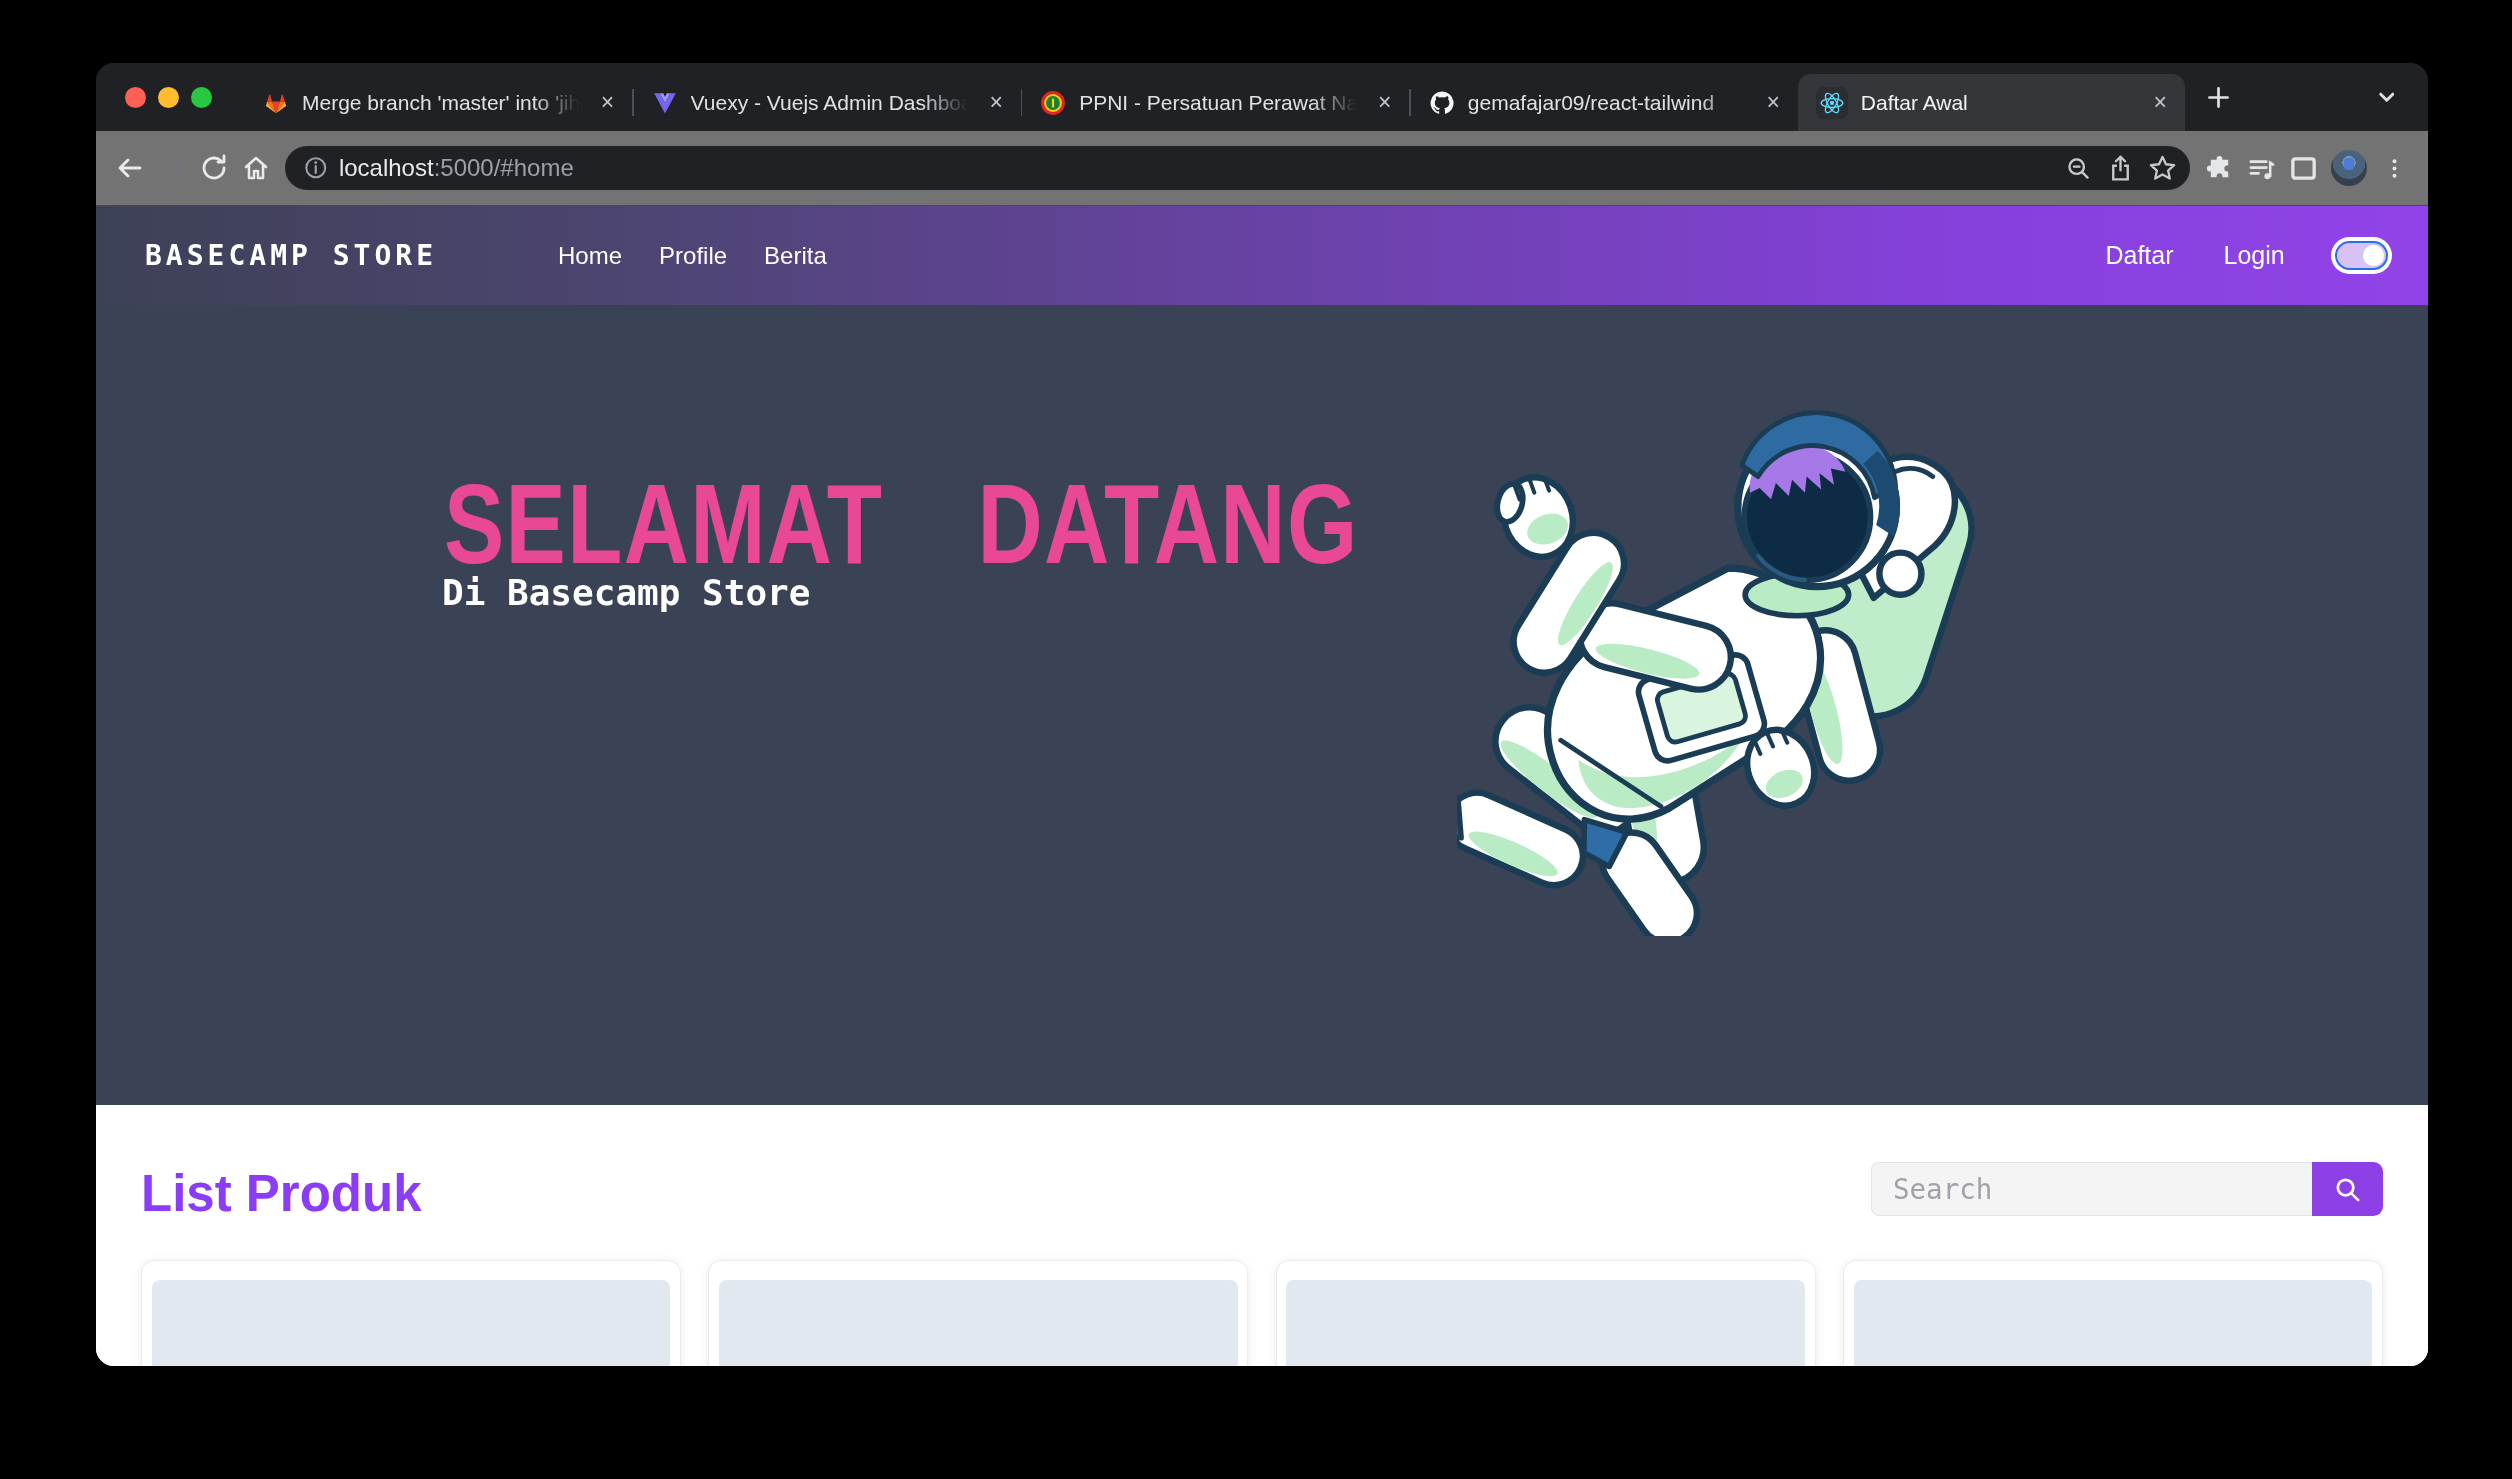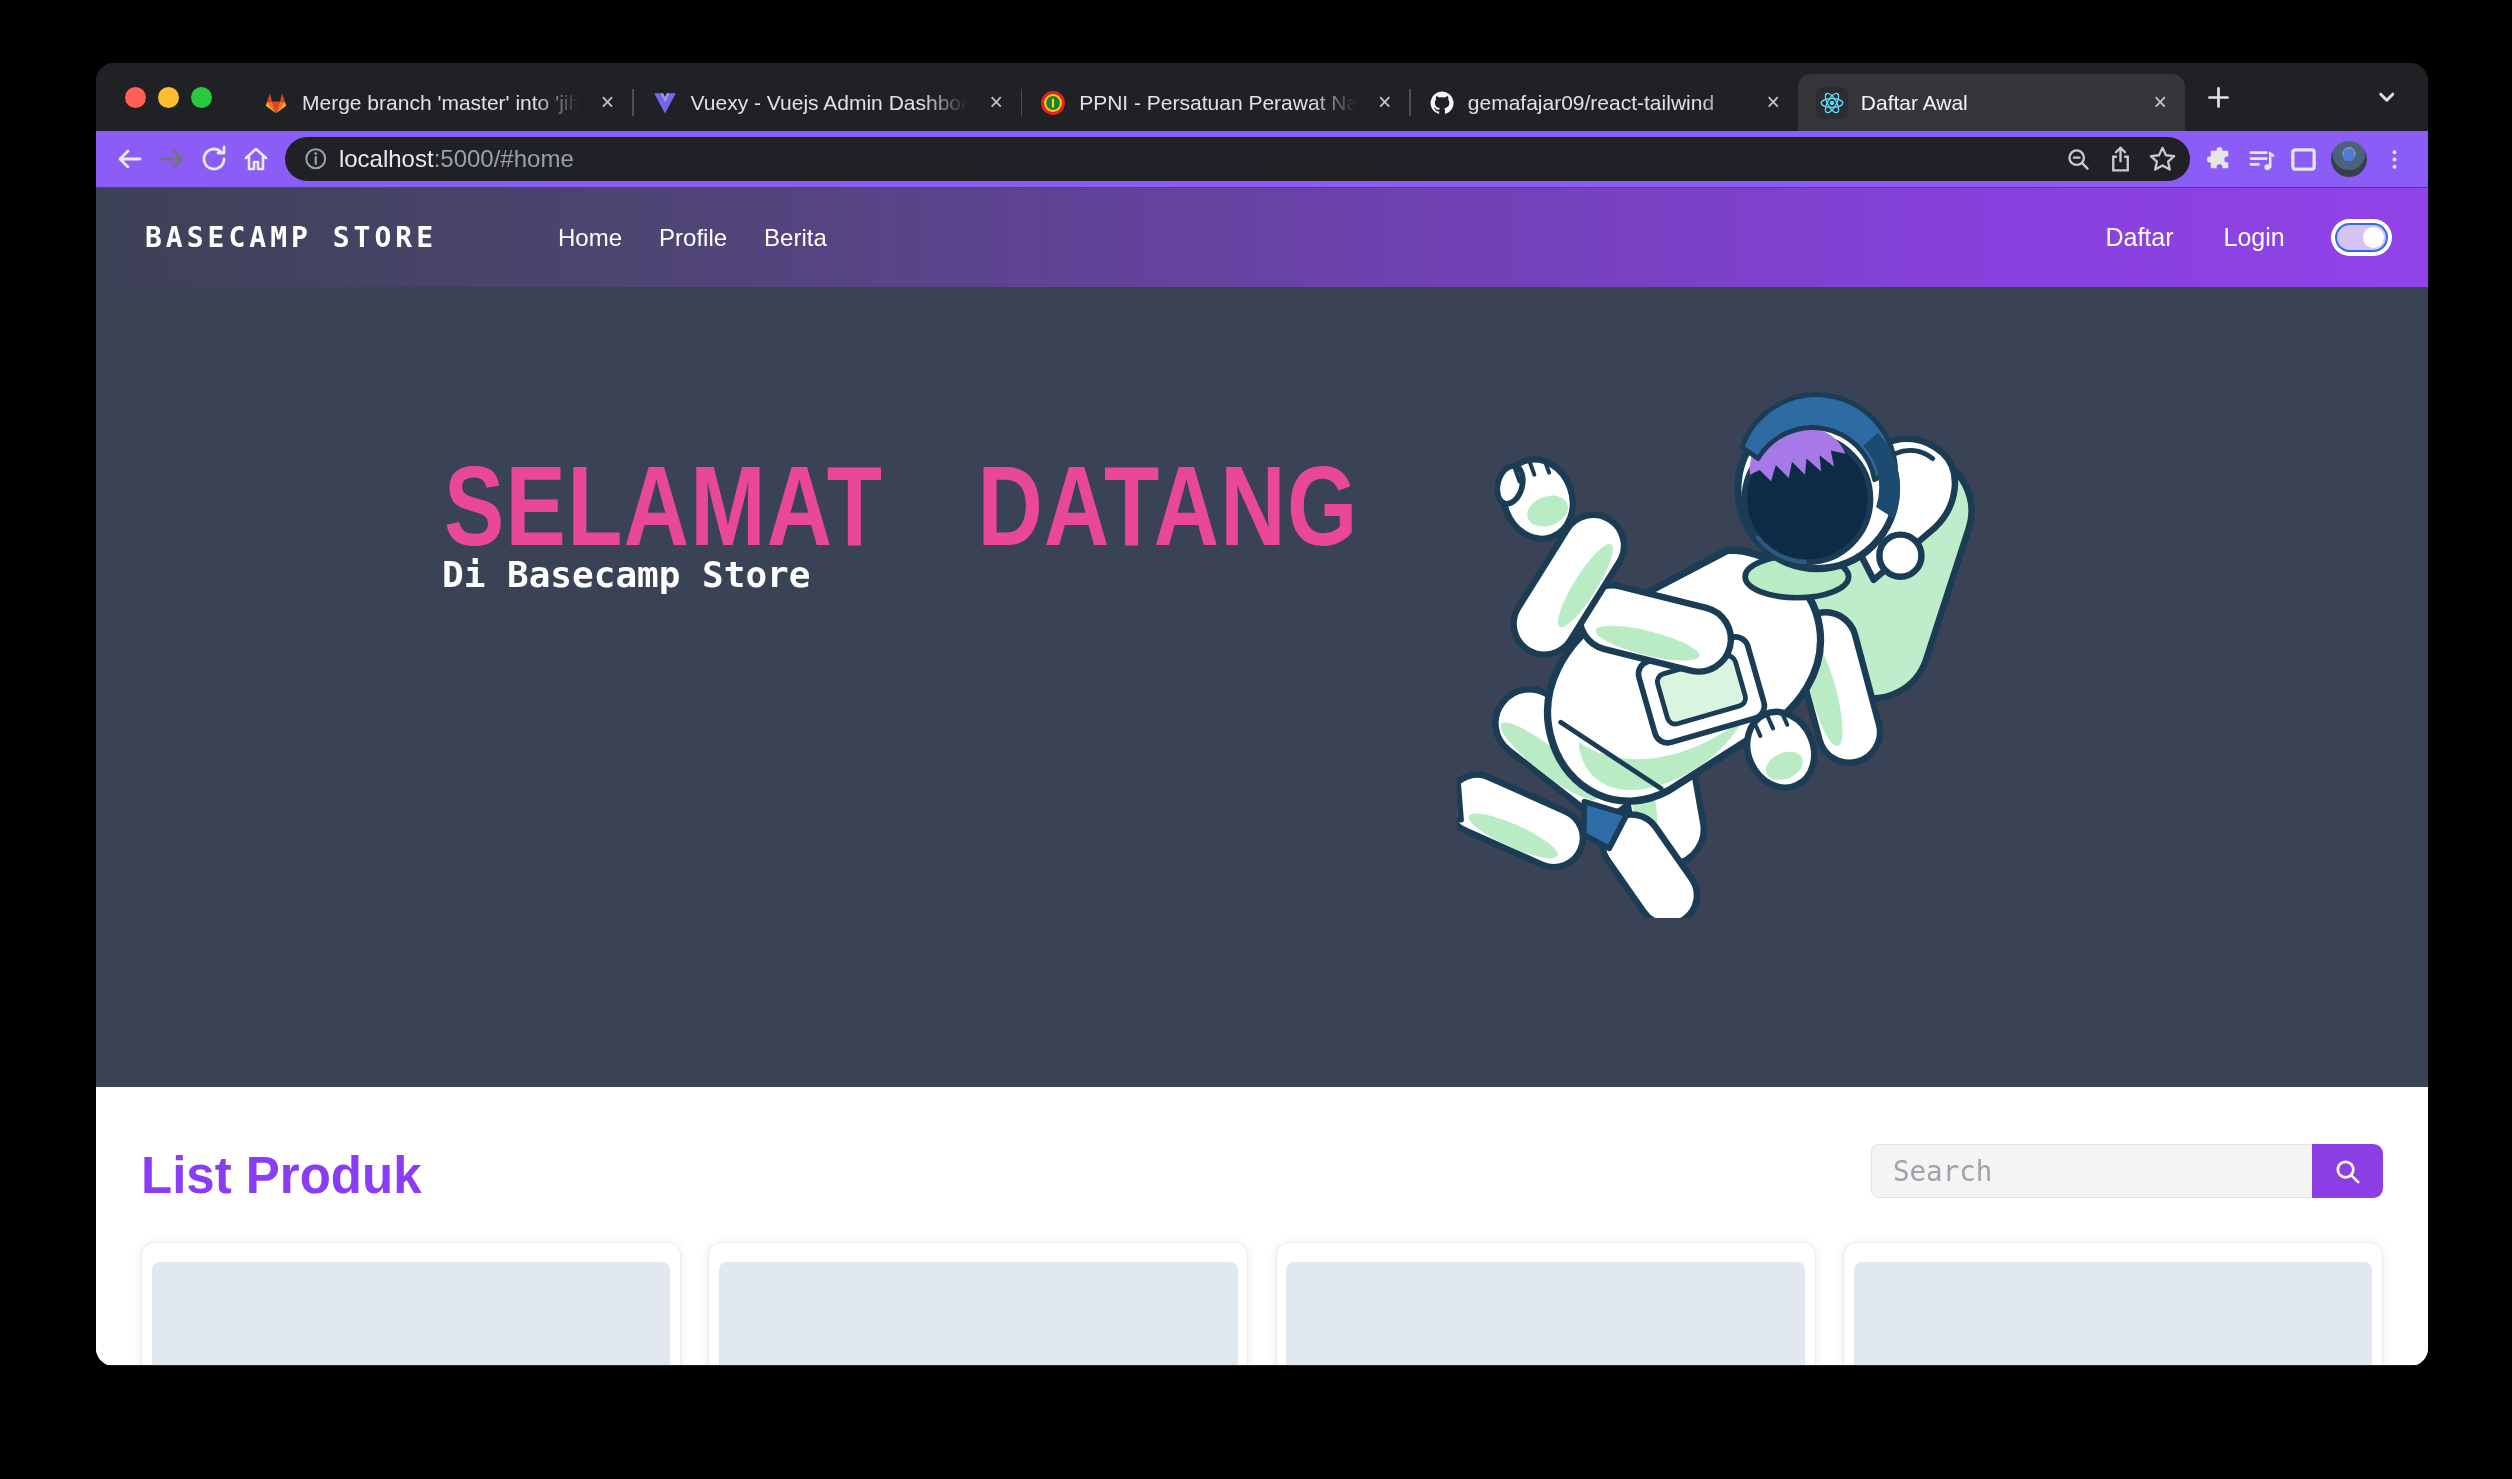--- a/index.html
+++ b/index.html
@@ -29,21 +29,21 @@
   .tab-sep { width:1.6px; height:27.5px; background:#4c4f54; align-self:center; }
   .favicon { width:26px; height:26px; flex:none; }
   .fav-react-bg { width:32px; height:32px; flex:none; background:#2a2e33; border-radius:6.5px;
                   display:flex; align-items:center; justify-content:center; }
   .newtab-btn { position:absolute; left:2101px; top:13px; width:42px; height:42px;
                 display:flex; align-items:center; justify-content:center; border-radius:50%; }
   .tabsearch-btn { position:absolute; left:2271px; top:16px; width:39px; height:36px;
                    display:flex; align-items:center; justify-content:center; }
 
   
-  .toolbar { height:57px; background:#8b5cf6; border-bottom:1.6px solid #494a4e;
+  .toolbar { height:75px; background:#737373; border-bottom:1.6px solid #494a4e;
              display:flex; align-items:center; padding:0 13px; }
   .tb-btn { width:42px; height:42px; display:flex; align-items:center; justify-content:center;
             border-radius:50%; flex:none; }
   .urlpill { flex:1; height:44px; margin:0 8px; border-radius:22px; background:#202124;
              display:flex; align-items:center; padding:0 6.5px 0 13px; }
   .url-info { width:36px; height:36px; display:flex; align-items:center; justify-content:center; flex:none; }
   .url-text { font-size:24px; color:#9aa0a6; margin-left:4.9px; white-space:nowrap; }
   .url-host { color:#e8eaed; }
   .pill-right { margin-left:auto; display:flex; align-items:center; }
   .avatar { width:36px; height:36px; border-radius:50%; flex:none; margin:0 6.5px;

